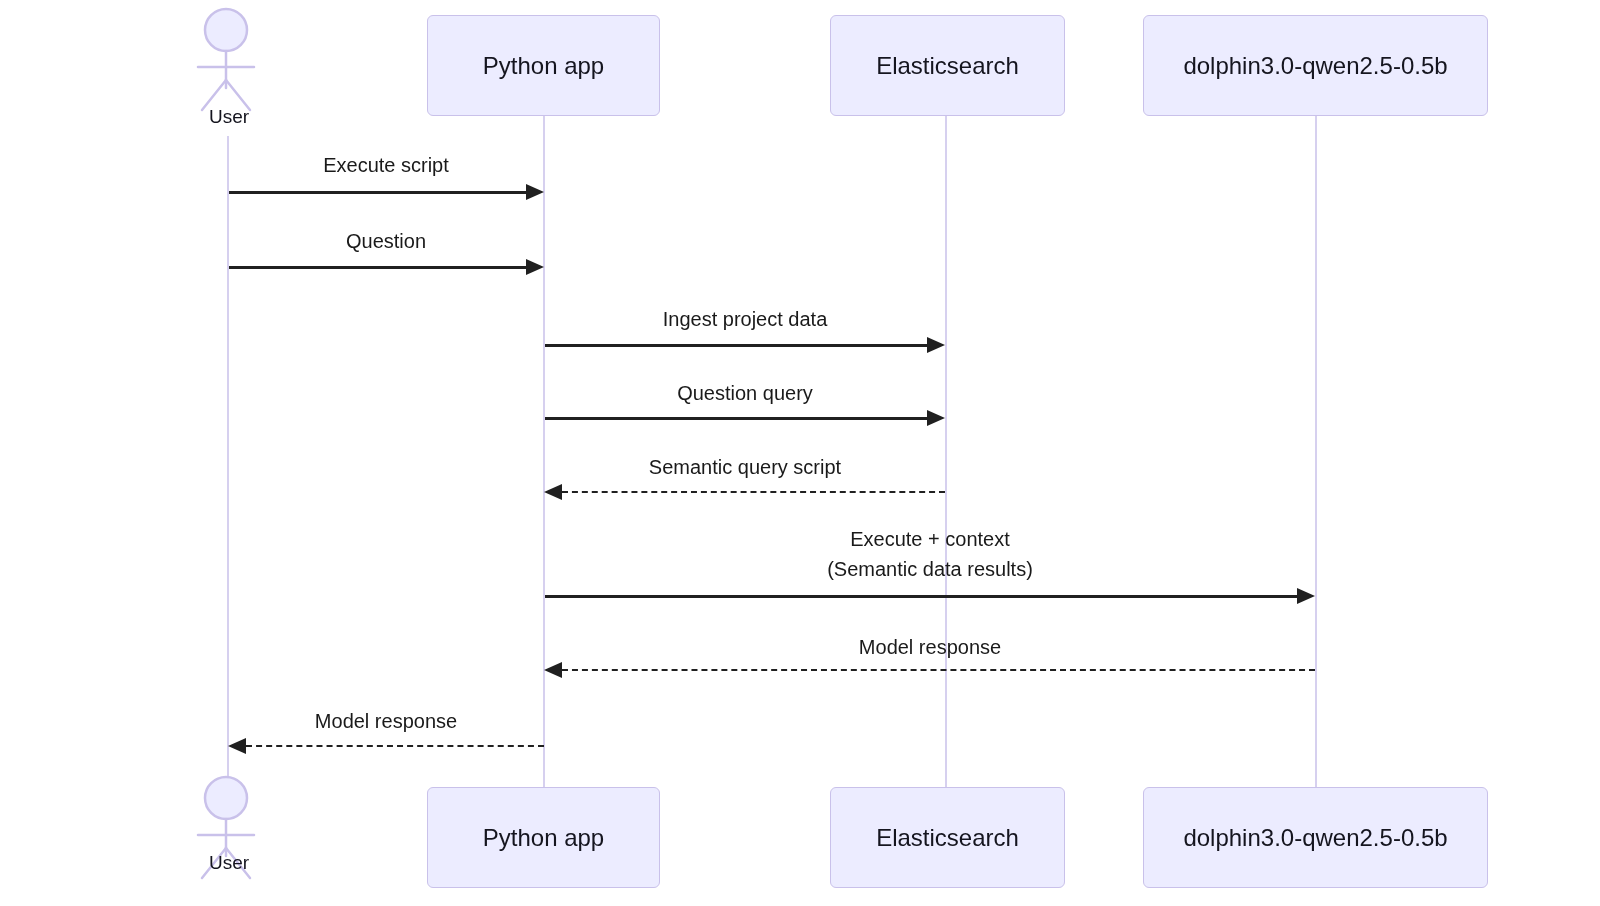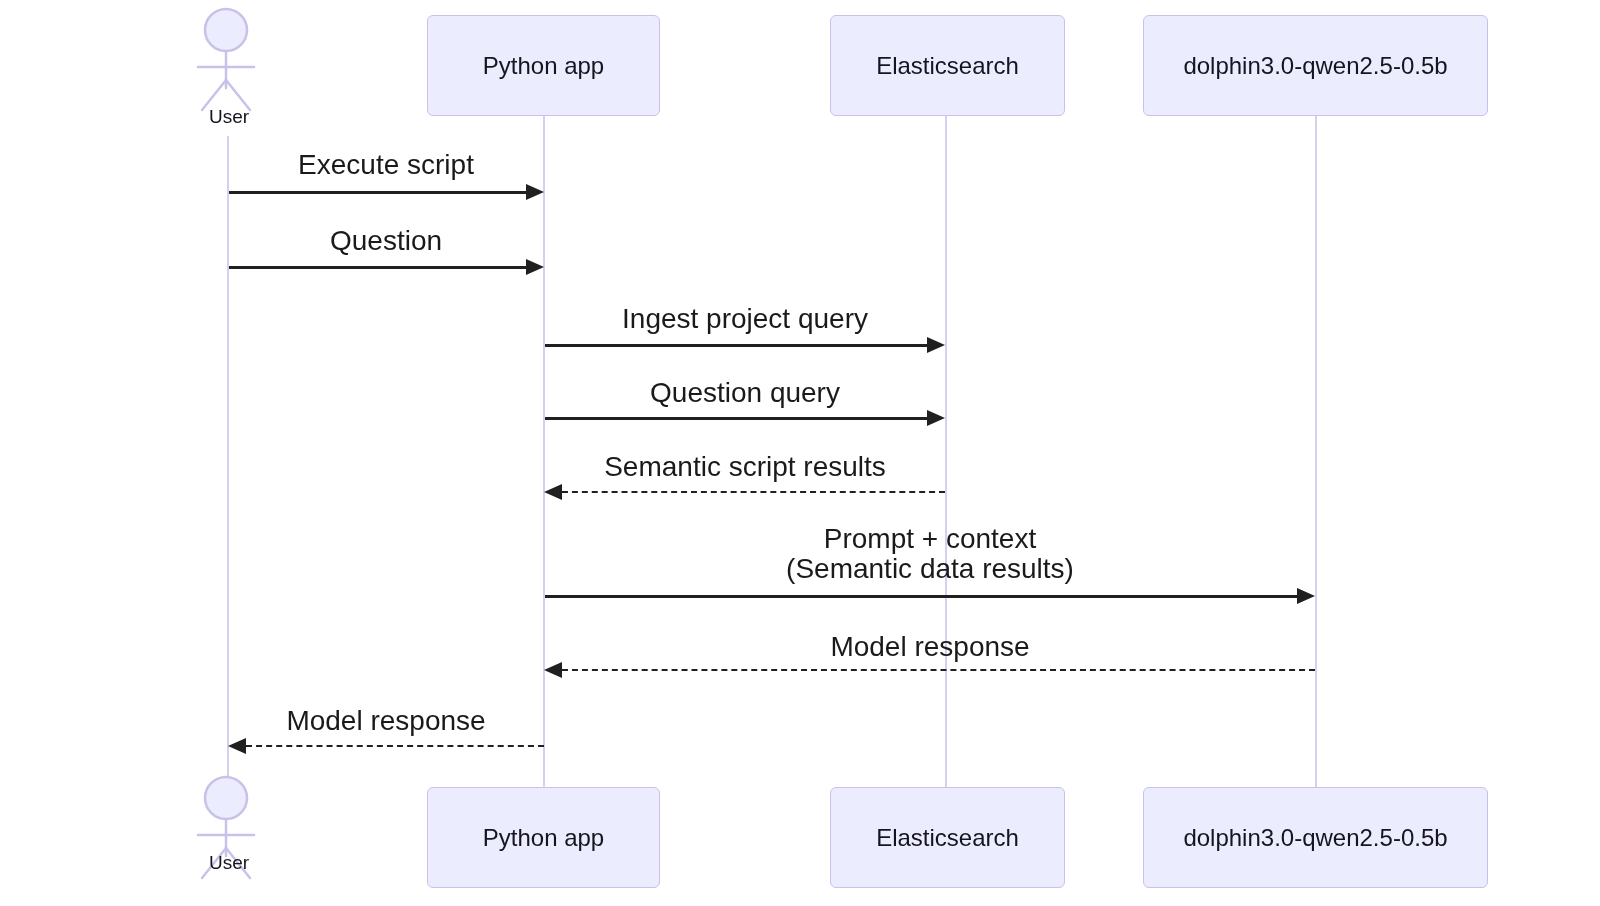--- a/index.html
+++ b/index.html
@@ -46,21 +46,21 @@
     font-size: 19px;
     color: #15151f;
     white-space: nowrap;
   }
   
   .msg-label {
     position: absolute;
     transform: translateX(-50%);
     white-space: nowrap;
     text-align: center;
-    font-size: 28px;
+    font-size: 20px;
     line-height: 30px;
     color: #1a1a1a;
   }
   .msg-label span { display: block; }
   .mline {
     position: absolute;
     height: 2.5px;
     background: #202020;
   }
   .mline.dashed {
@@ -108,34 +108,34 @@
   </div>
 
   <div class="msg-label" style="left:386px; top:150px;">Execute script</div>
   <div class="mline" style="left:229px; top:191px; width:298px;"></div>
   <div class="head right" style="left:526px; top:184px;"></div>
 
   <div class="msg-label" style="left:386px; top:226px;text-align:right;">Question</div>
   <div class="mline" style="left:229px; top:266px; width:298px;"></div>
   <div class="head right" style="left:526px; top:259px;"></div>
 
-  <div class="msg-label" style="left:745px; top:304px;">Ingest project query</div>
+  <div class="msg-label" style="left:745px; top:304px;">Ingest project data</div>
   <div class="mline" style="left:545px; top:344px; width:383px;"></div>
   <div class="head right" style="left:927px; top:337px;"></div>
 
   <div class="msg-label" style="left:745px; top:378px;">Question query</div>
   <div class="mline" style="left:545px; top:417px; width:383px;"></div>
   <div class="head right" style="left:927px; top:410px;"></div>
 
-  <div class="msg-label" style="left:745px; top:452px;">Semantic script results</div>
+  <div class="msg-label" style="left:745px; top:452px;">Semantic query script</div>
   <div class="head left" style="left:544px; top:484px;"></div>
   <div class="mline dashed" style="left:562px; top:491px; width:383px;"></div>
 
   <div class="msg-label" style="left:930px; top:524px;">
-    <span>Prompt + context</span>
+    <span>Execute + context</span>
     <span>(Semantic data results)</span>
   </div>
   <div class="mline" style="left:545px; top:595px; width:753px;"></div>
   <div class="head right" style="left:1297px; top:588px;"></div>
 
   <div class="msg-label" style="left:930px; top:632px;">Model response</div>
   <div class="head left" style="left:544px; top:662px;"></div>
   <div class="mline dashed" style="left:562px; top:669px; width:753px;"></div>
 
   <div class="msg-label" style="left:386px; top:706px;">Model response</div>

